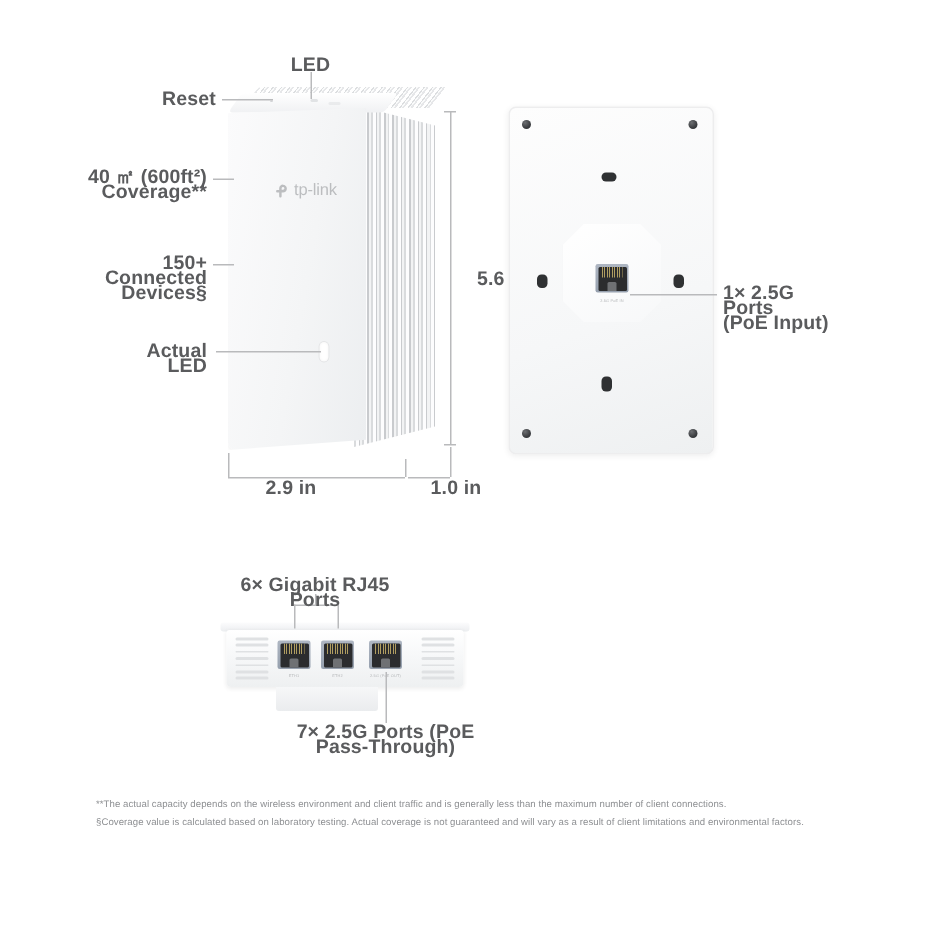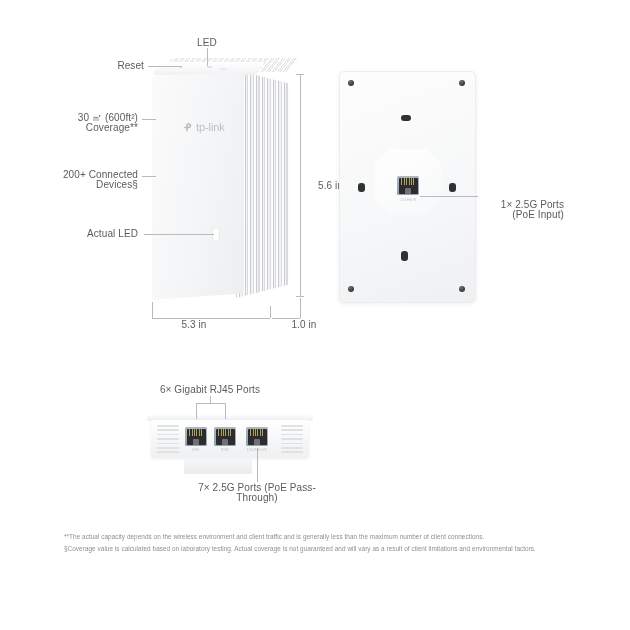--- a/index.html
+++ b/index.html
@@ -14,25 +14,26 @@
     overflow: hidden;
     font-family: "Liberation Sans", sans-serif;
     color: #58595b;
   }
   .stage {
     position: absolute;
     inset: 0;
   }
   .lbl {
     position: absolute;
-    font-size: 10px;
+    font-size: 13px;
     line-height: 10px;
     color: #5a5b5d;
     letter-spacing: 0.1px;
     white-space: pre-line;
+    font-weight: bold;
   }
   .lbl.r { text-align: right; }
   .lbl.l { text-align: left; }
   .lbl.c { text-align: center; }
   .line {
     position: absolute;
     background: #b9babc;
   }
   .hline { height: 1px; }
   .vline { width: 1px; }
@@ -241,37 +242,37 @@
     <div class="line hline" style="left:142px; top:119px; width:14px;"></div>
 
     <div class="line hline" style="left:142px; top:176px; width:14px;"></div>
 
     <div class="line hline" style="left:144px; top:234px; width:70px;"></div>
 
     <div class="lbl c" style="left:187px; top:38px; width:40px;">LED</div>
 
     <div class="lbl r" style="left:86px; top:61px; width:58px;text-align:right;">Reset</div>
 
-    <div class="lbl r" style="left:56px; top:113px; width:82px;">30 ㎡ (600ft²)
+    <div class="lbl r" style="left:56px; top:113px; width:82px;">40 ㎡ (600ft²)
 Coverage**</div>
 
-    <div class="lbl r" style="left:56px; top:170px; width:82px;">200+ Connected
+    <div class="lbl r" style="left:56px; top:170px; width:82px;">150+ Connected
 Devices§</div>
 
     <div class="lbl r" style="left:70px; top:229px; width:68px;">Actual LED</div>
 
     <div class="line vline" style="left:300px; top:74px; height:222px;"></div>
     <div class="line hline" style="left:296px; top:74px; width:8px;"></div>
     <div class="line hline" style="left:296px; top:296px; width:8px;"></div>
     <div class="lbl l" style="left:306px; top:181px; width:40px;padding-left:12px;">5.6 in</div>
 
     <div class="line hline" style="left:152px; top:318px; width:118px;"></div>
     <div class="line vline" style="left:152px; top:302px; height:16px;"></div>
     <div class="line vline" style="left:270px; top:306px; height:12px;"></div>
-    <div class="lbl c" style="left:171px; top:320px; width:46px;">5.3 in</div>
+    <div class="lbl c" style="left:171px; top:320px; width:46px;">2.9 in</div>
 
     <div class="line hline" style="left:272px; top:318px; width:28px;"></div>
     <div class="line vline" style="left:300px; top:298px; height:20px;"></div>
     <div class="lbl c" style="left:284px; top:320px; width:40px;">1.0 in</div>
   </div>
 
   <div>
 
     <div class="back-body" style="left:339px; top:71px; width:135px; height:230px;"></div>
 
@@ -286,21 +287,21 @@
     <div class="mount-slot" style="left:449px; top:183px; width:7px; height:9px;"></div>
 
     <div class="port-boss" style="left:375px; top:149px; width:66px; height:66px;"></div>
 
     <div class="rj45" style="left:397px; top:176px; width:22px; height:19px;">
       <div class="cav"></div>
     </div>
     <div class="port-tag" style="left:391px; top:199px; width:34px;">2.5G PoE IN</div>
 
     <div class="line hline" style="left:420px; top:196px; width:58px;"></div>
-    <div class="lbl l" style="left:482px; top:200px; width:82px;text-align:right;">1× 2.5G Ports
+    <div class="lbl l" style="left:482px; top:190px; width:82px;">1× 2.5G Ports
 (PoE Input)</div>
   </div>
 
   <div>
 
     <div class="strip-cap" style="left:147px; top:415px; width:166px; height:6px;"></div>
 
     <div class="strip-body" style="left:151px; top:420px; width:158px; height:38px;"></div>
 
     <div class="vents" style="left:157px; top:425px; width:22px; height:28px;">

